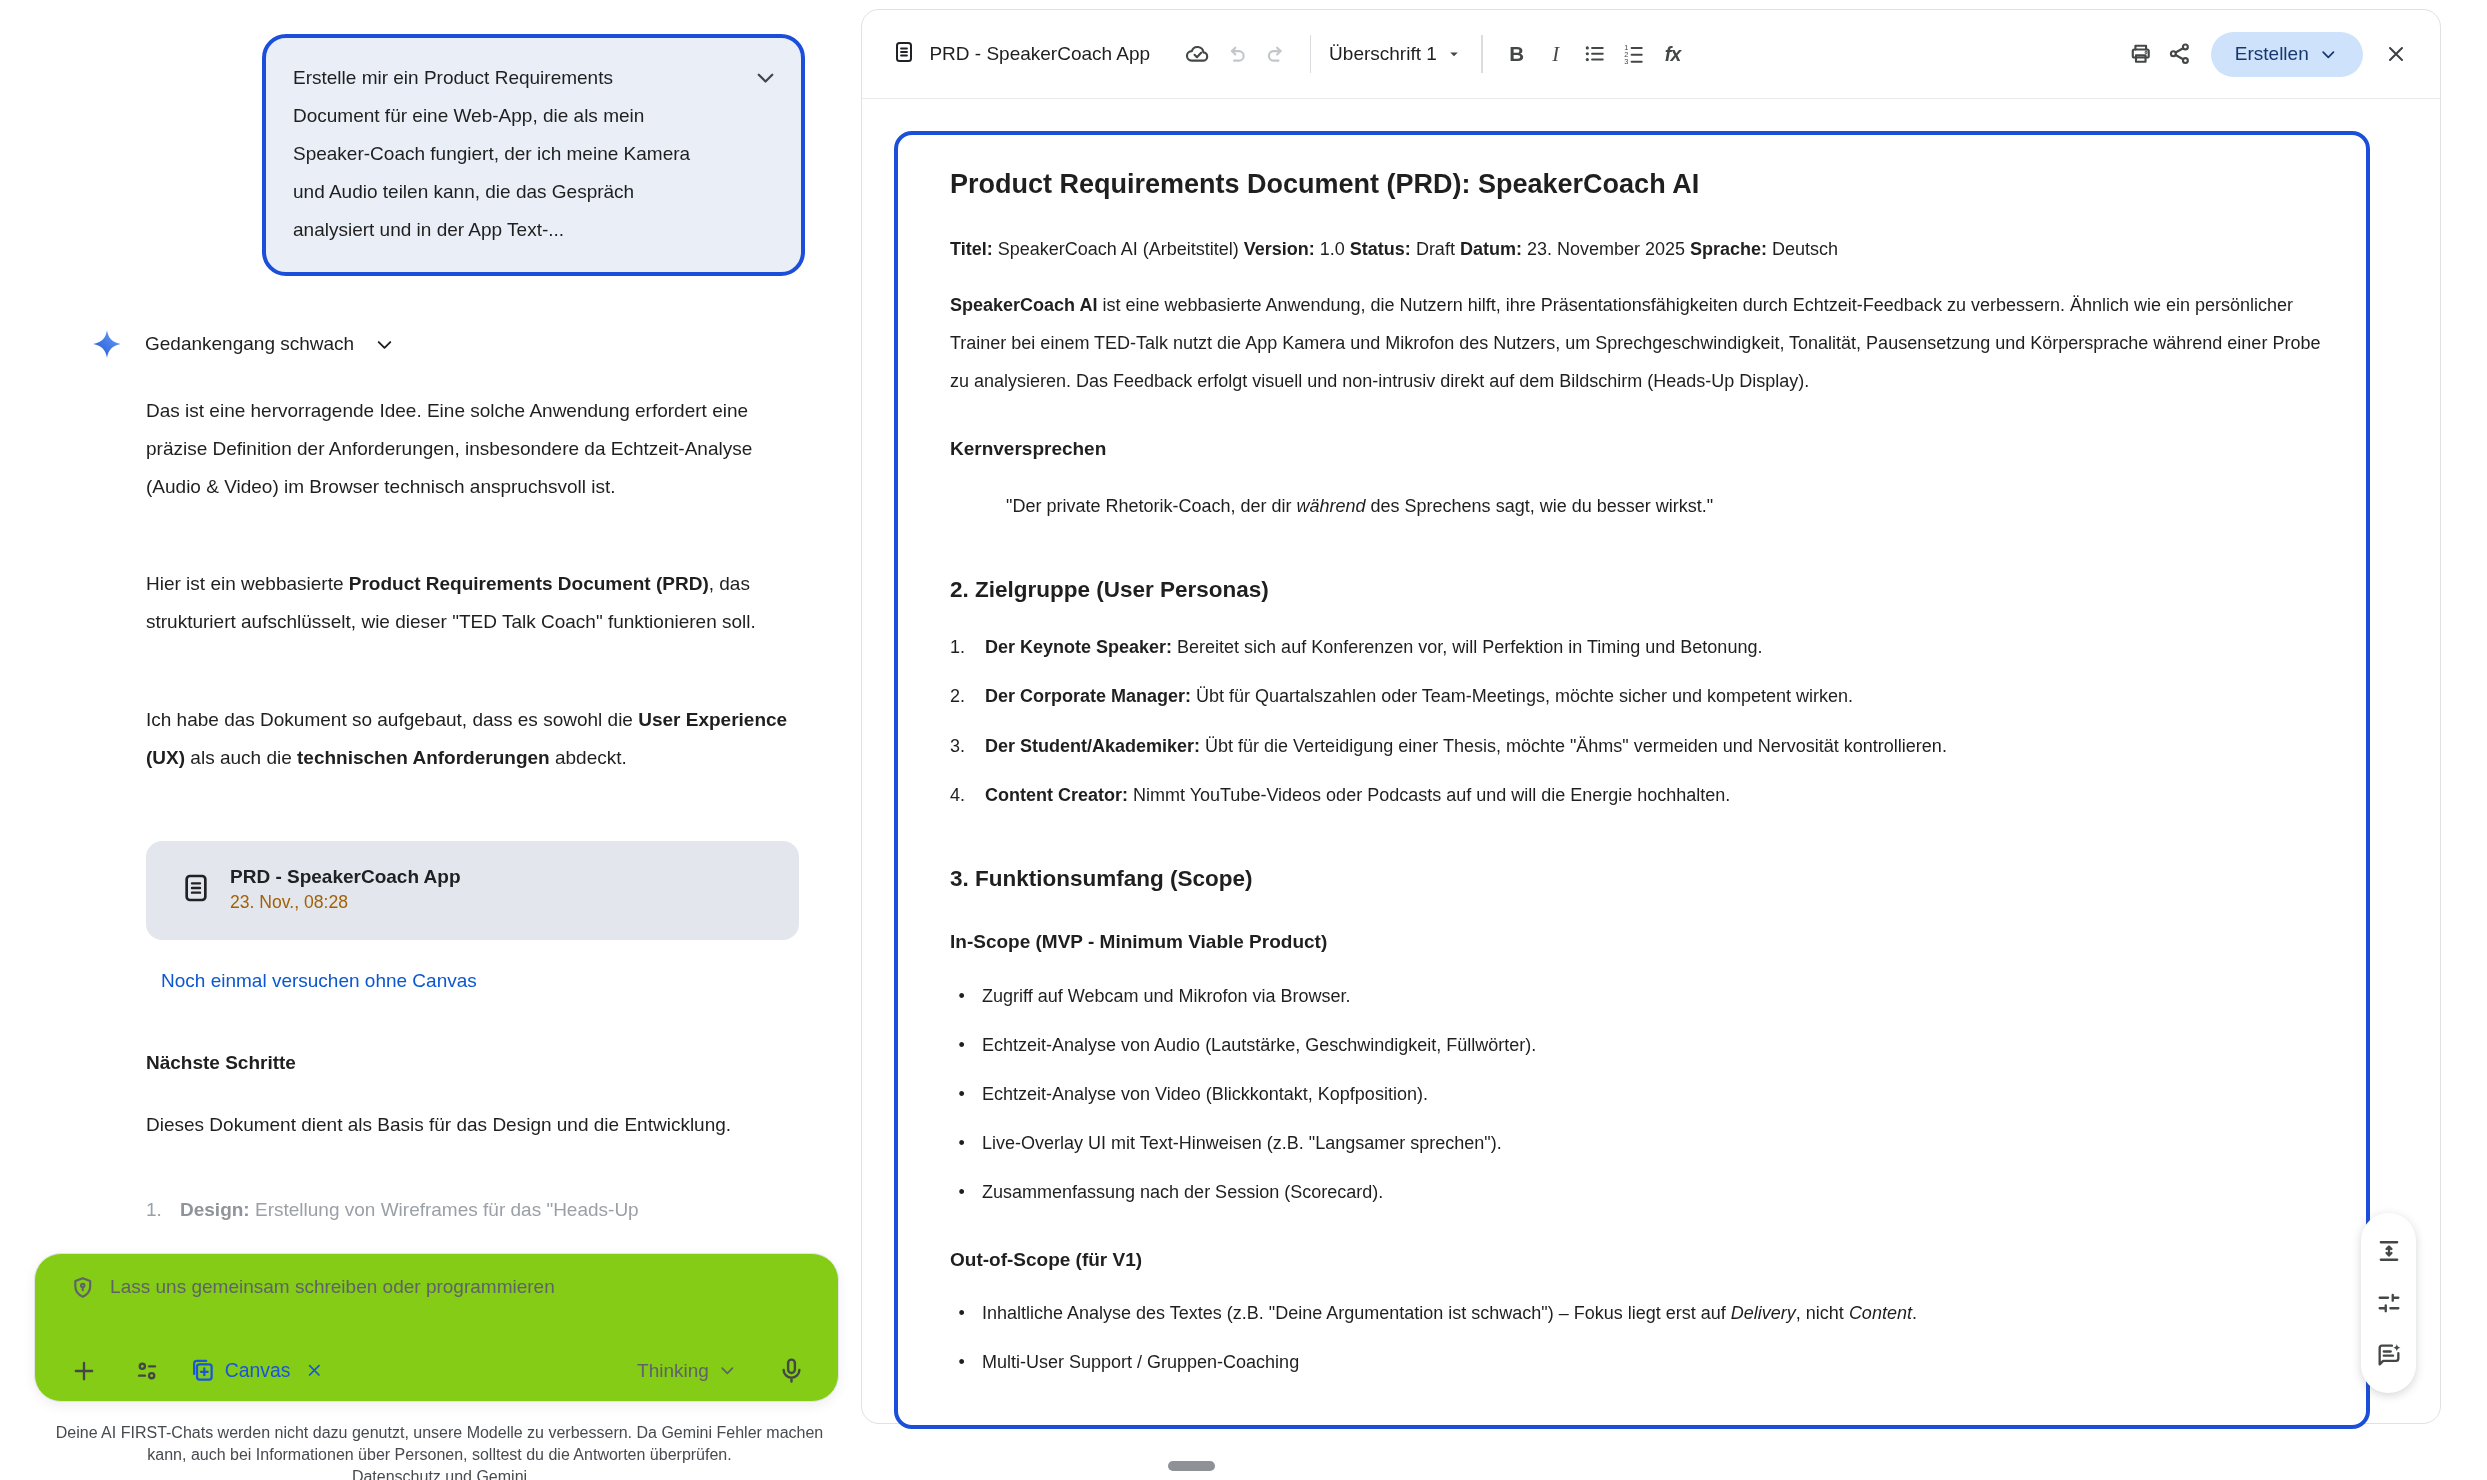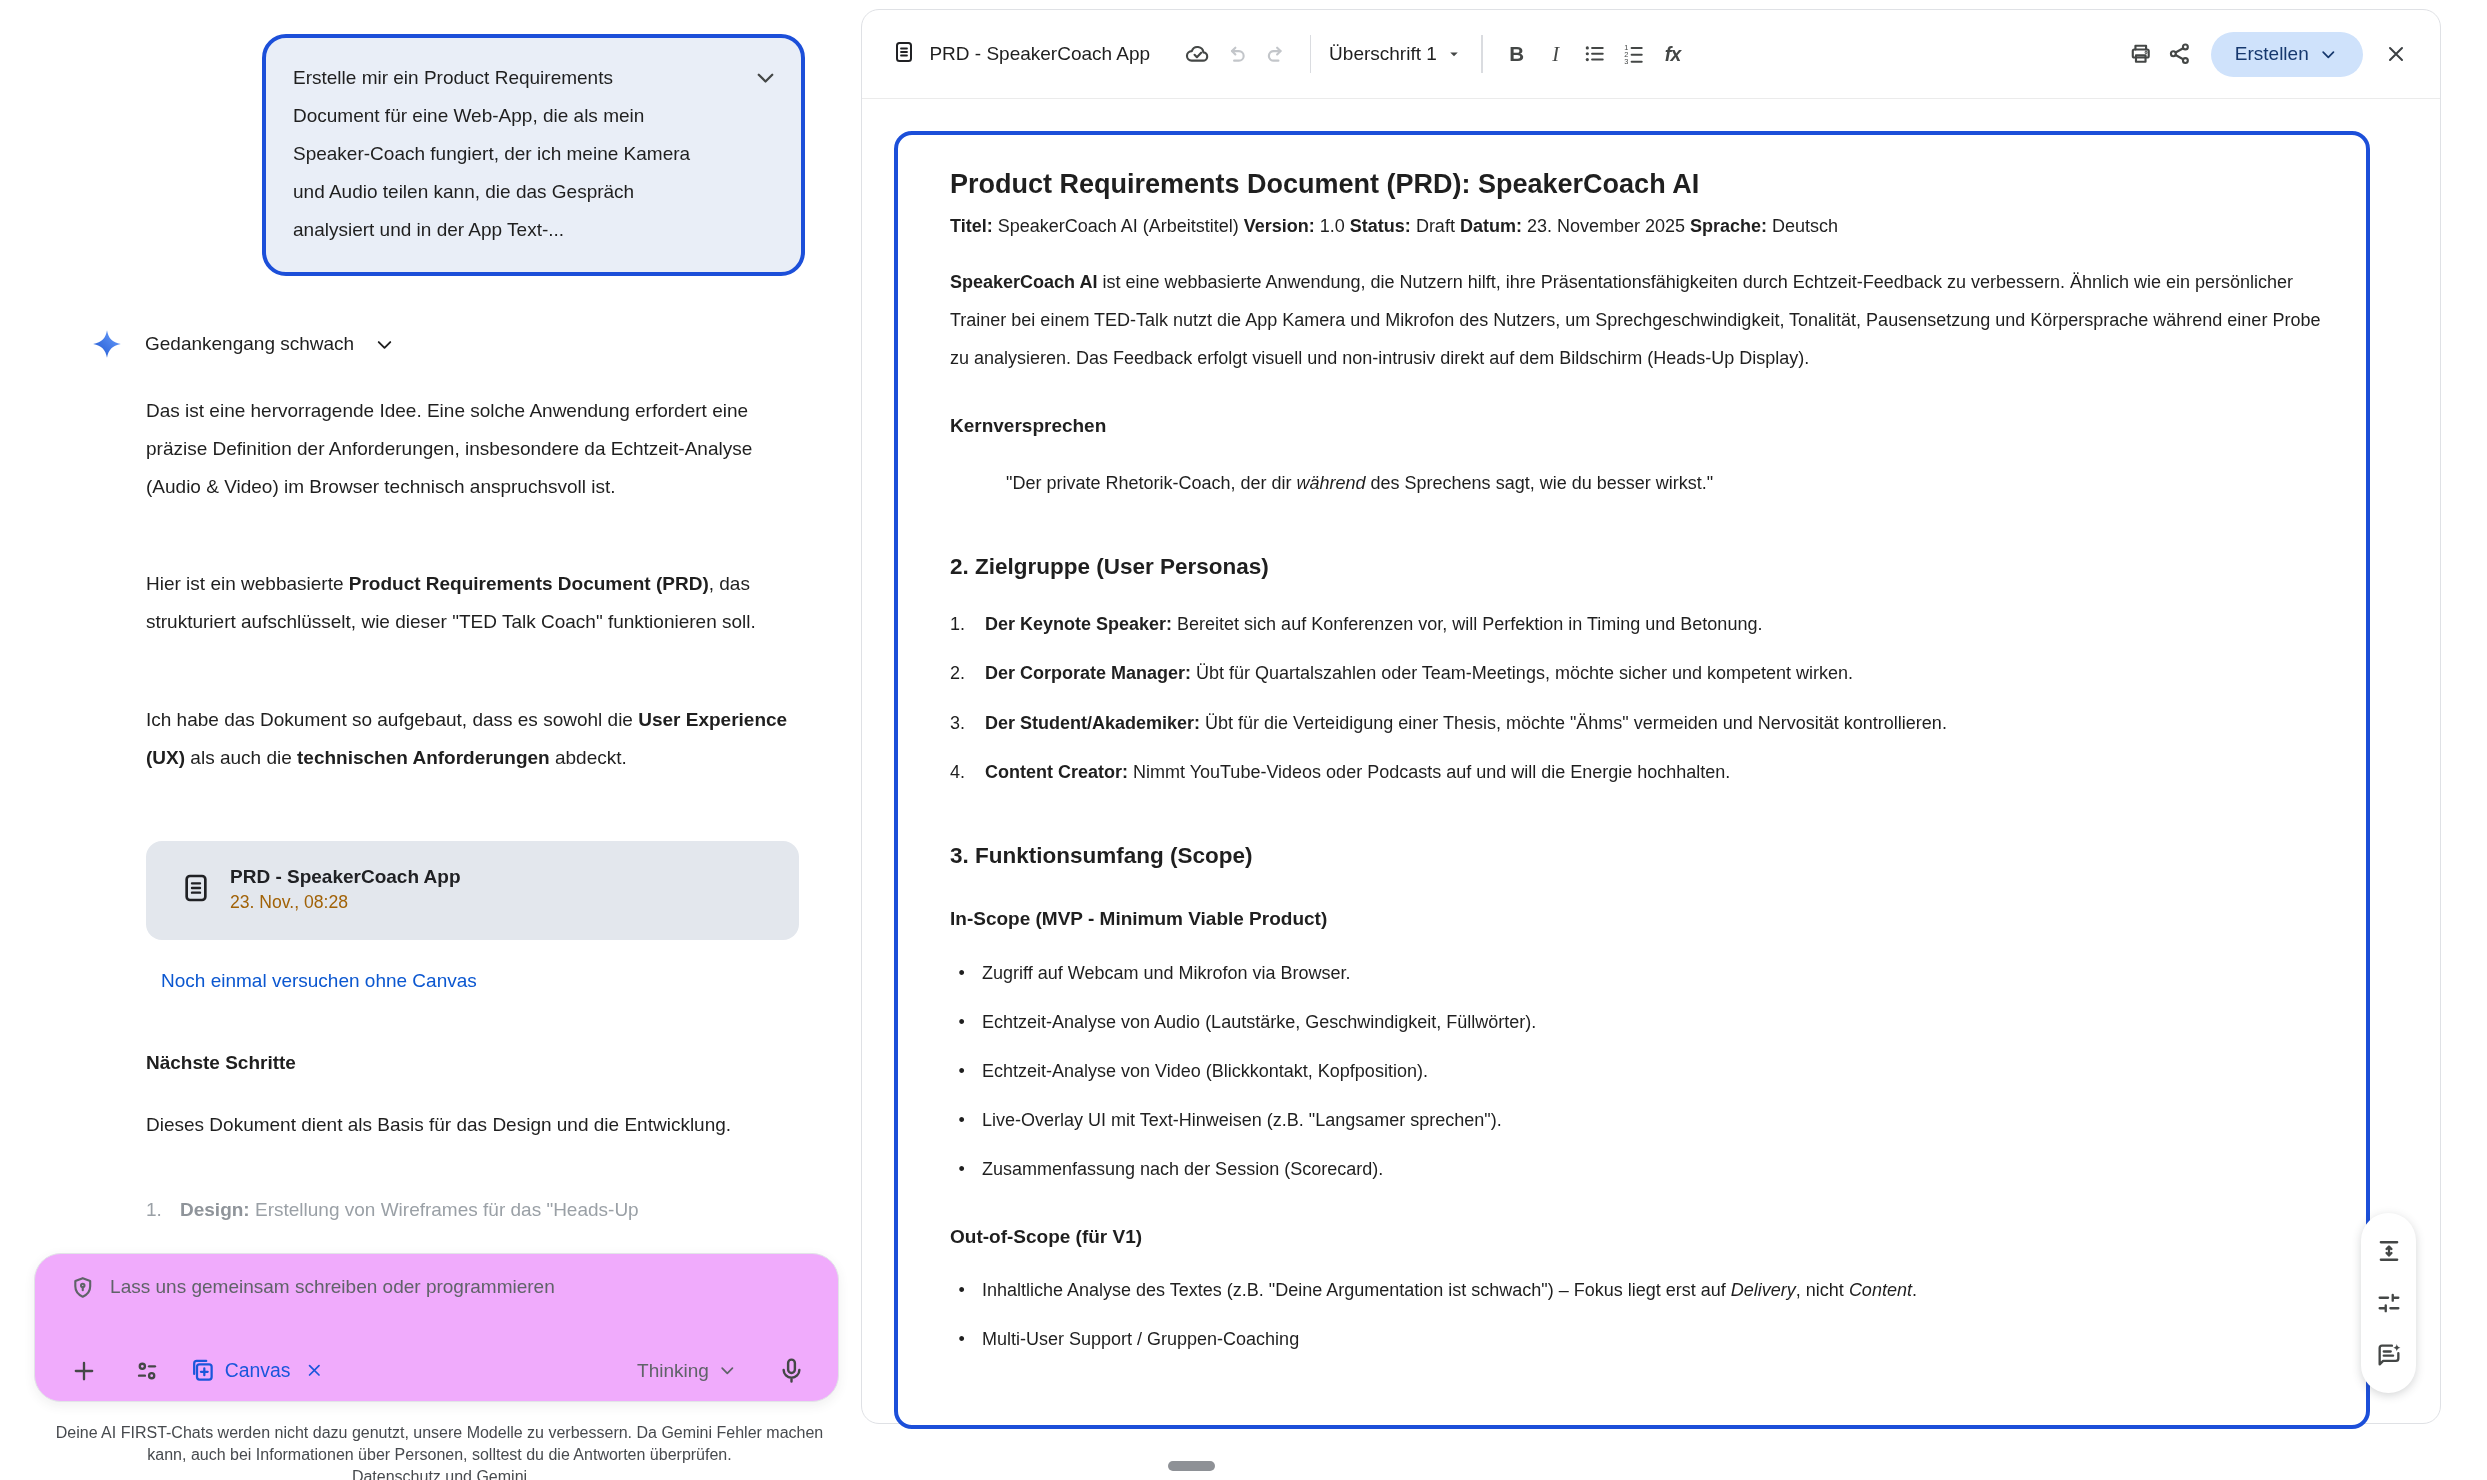--- a/index.html
+++ b/index.html
@@ -32,21 +32,21 @@
 
   .retry-link{position:absolute;left:161px;top:970px;font-size:19px;color:var(--accent_blue);cursor:pointer;}
 
   .next-h{position:absolute;left:146px;top:1052px;font-size:19px;font-weight:700;}
   .faded-item{position:absolute;left:146px;top:1191px;width:659px;font-size:19px;line-height:38px;color:#9aa0a6;}
   .faded-item .num{display:inline-block;width:34px;}
   .faded-item b{color:#8f949a;}
 
   
   .composer{position:absolute;left:34px;top:1253px;width:805px;height:149px;box-sizing:border-box;
-    background:#f0abfc;border:1.2px solid #e2e4e8;border-radius:27px;z-index:5;
+    background:#84cc16;border:1.2px solid #e2e4e8;border-radius:27px;z-index:5;
     box-shadow:0 3.6px 11px rgba(60,64,67,.08);display:flex;flex-direction:column;justify-content:space-between;
     padding:20.6px 32px 16px 35px;}
   .composer .row1{display:flex;align-items:center;gap:14.6px;color:#5f6368;}
   .composer .row1 .shield{width:25.5px;height:25.5px;color:#5f6368;}
   .composer .row1 .ph{font-size:19px;color:#5f6368;}
   .composer .row2{display:flex;align-items:center;}
   .composer .ibtn{width:28px;height:28px;color:#444746;cursor:pointer;}
   .composer .gap1{margin-left:35px;}
   .canvas-chip{display:flex;align-items:center;gap:9.7px;margin-left:27px;color:var(--canvas_blue);cursor:pointer;}
   .canvas-chip .cic{width:27px;height:27px;}
@@ -84,21 +84,21 @@
   .create-btn .clbl{font-size:19px;font-weight:500;}
   .create-btn .chev{width:20.6px;height:20.6px;}
   .close-btn{width:34px;height:34px;display:flex;align-items:center;justify-content:center;color:#3c4043;cursor:pointer;}
   .close-btn svg{width:24px;height:24px;}
 
   
   .doc-frame{position:absolute;left:32px;top:121px;width:1476px;height:1298px;box-sizing:border-box;
     border:4.9px solid var(--border_blue);border-radius:18px;background:#fff;overflow:hidden;}
   .doc-page{padding:32px 33px 0 52px;color:#1f1f1f;cursor:text;}
   .doc-page h1{font-size:27px;line-height:35px;margin:0;font-weight:700;}
-  .doc-meta{margin-top:12px;font-size:18px;line-height:25.5px;}
+  .doc-meta{margin-top:35px;font-size:18px;line-height:25.5px;}
   .doc-meta b{font-weight:700;}
   .doc-page h2{font-size:22.5px;line-height:29px;margin:50px 0 0;font-weight:700;}
   .doc-page h3{font-size:19px;line-height:25.5px;margin:36px 0 0;font-weight:700;}
   .doc-para{margin-top:23px;font-size:18px;line-height:38px;}
   .doc-para b{font-weight:700;}
   .doc-quote{margin-top:25.5px;padding-left:56px;font-size:18px;line-height:38px;}
   .olist{margin-top:24px;}
   .olist .row{display:flex;font-size:18px;line-height:38px;margin-top:11.5px;}
   .olist .row:first-child{margin-top:0;}
   .olist .num{width:35px;flex:none;}

